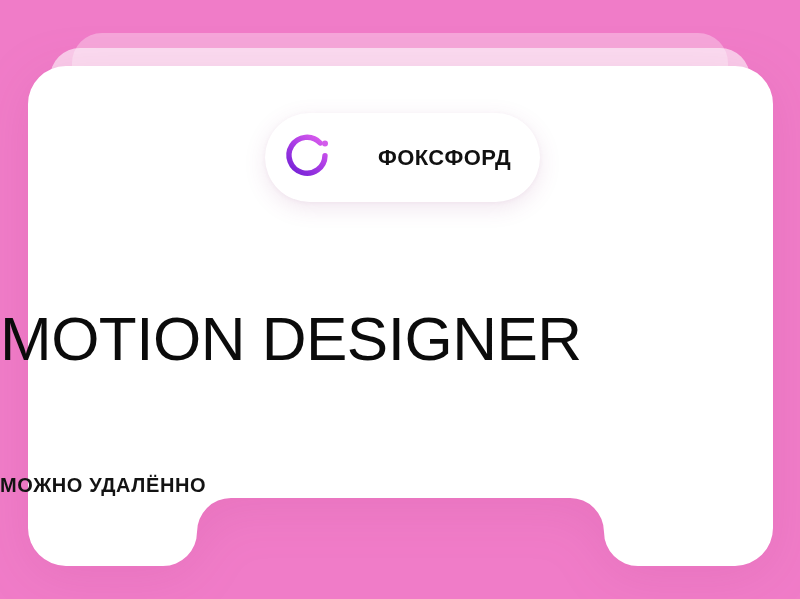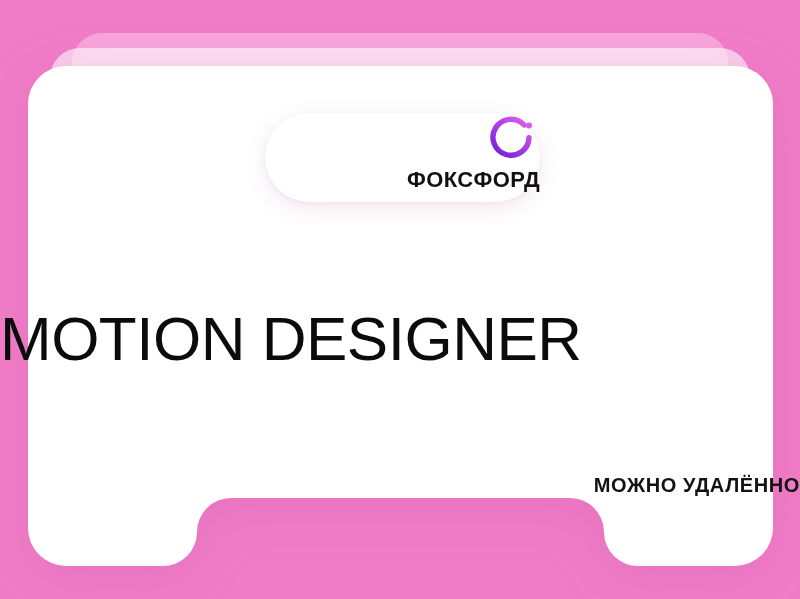--- a/index.html
+++ b/index.html
@@ -62,24 +62,23 @@
     position: absolute;
     left: 265px;
     top: 113px;
     width: 275px;
     height: 89px;
     background: #ffffff;
     border-radius: 45px;
     box-shadow: 0 6px 22px rgba(150, 60, 130, 0.13),
                 0 1px 4px rgba(150, 60, 130, 0.06);
     display: flex;
-    align-items: flex-end;
+    align-items: center;
     box-sizing: border-box;
     padding-left: 17px;
-    flex-direction: column;
   }
 
   .brand-mark {
     width: 54px;
     height: 54px;
     flex: 0 0 auto;
     position: relative;
   }
 
   .brand-mark svg {
@@ -108,21 +107,21 @@
     letter-spacing: -0.5px;
     color: #0b0b0b;
     white-space: nowrap;
   }
 
   .subtitle {
     position: absolute;
     left: 0;
     top: 474px;
     width: 800px;
-    text-align: right;
+    text-align: left;
     font-size: 20px;
     font-weight: bold;
     letter-spacing: 0.6px;
     color: #131313;
     white-space: nowrap;
   }
 </style>
 </head>
 <body>
 

